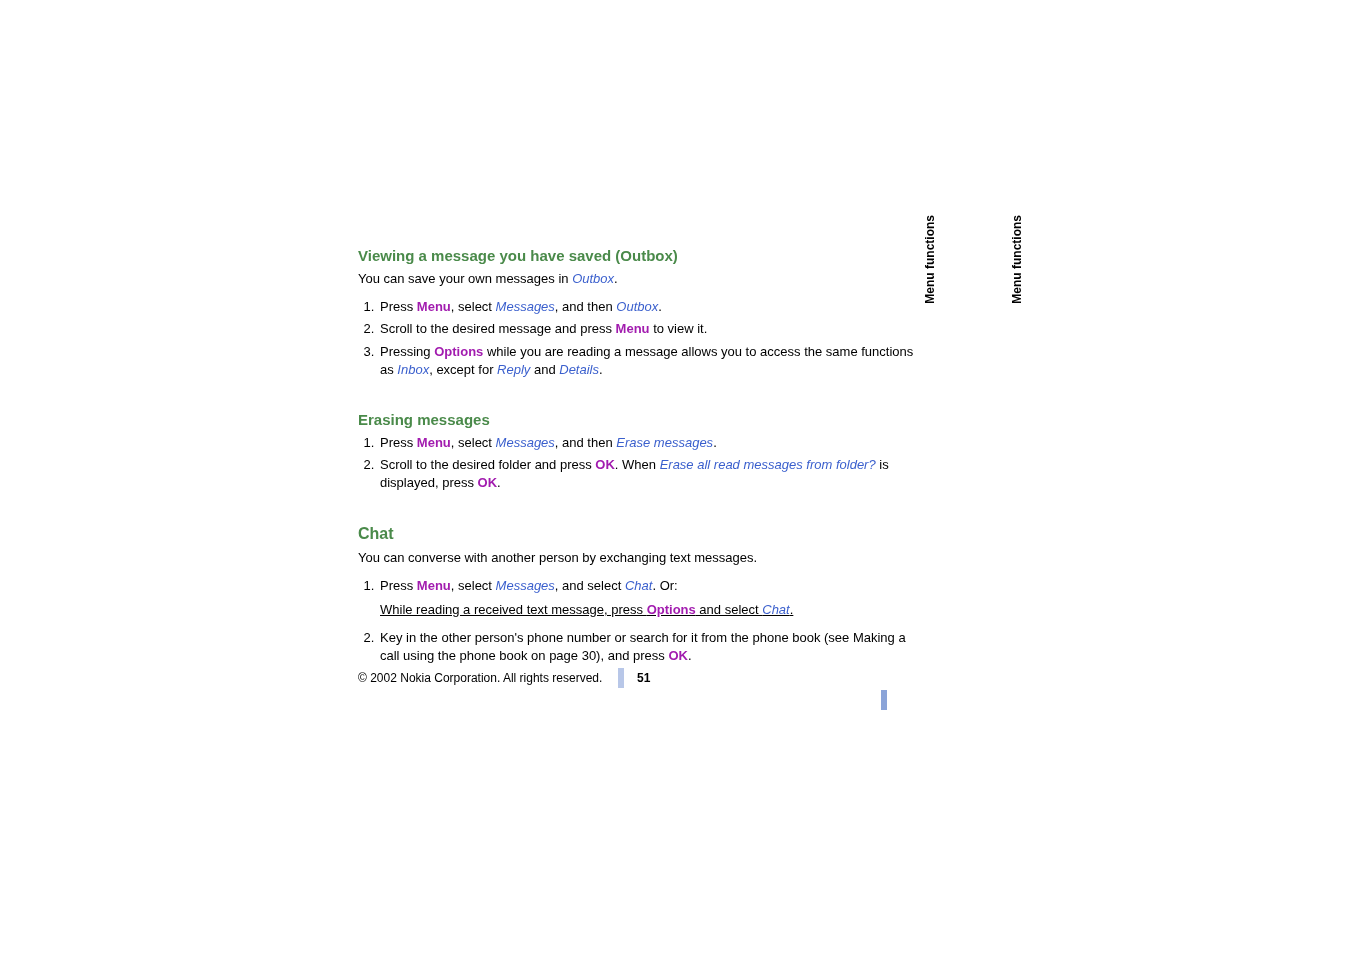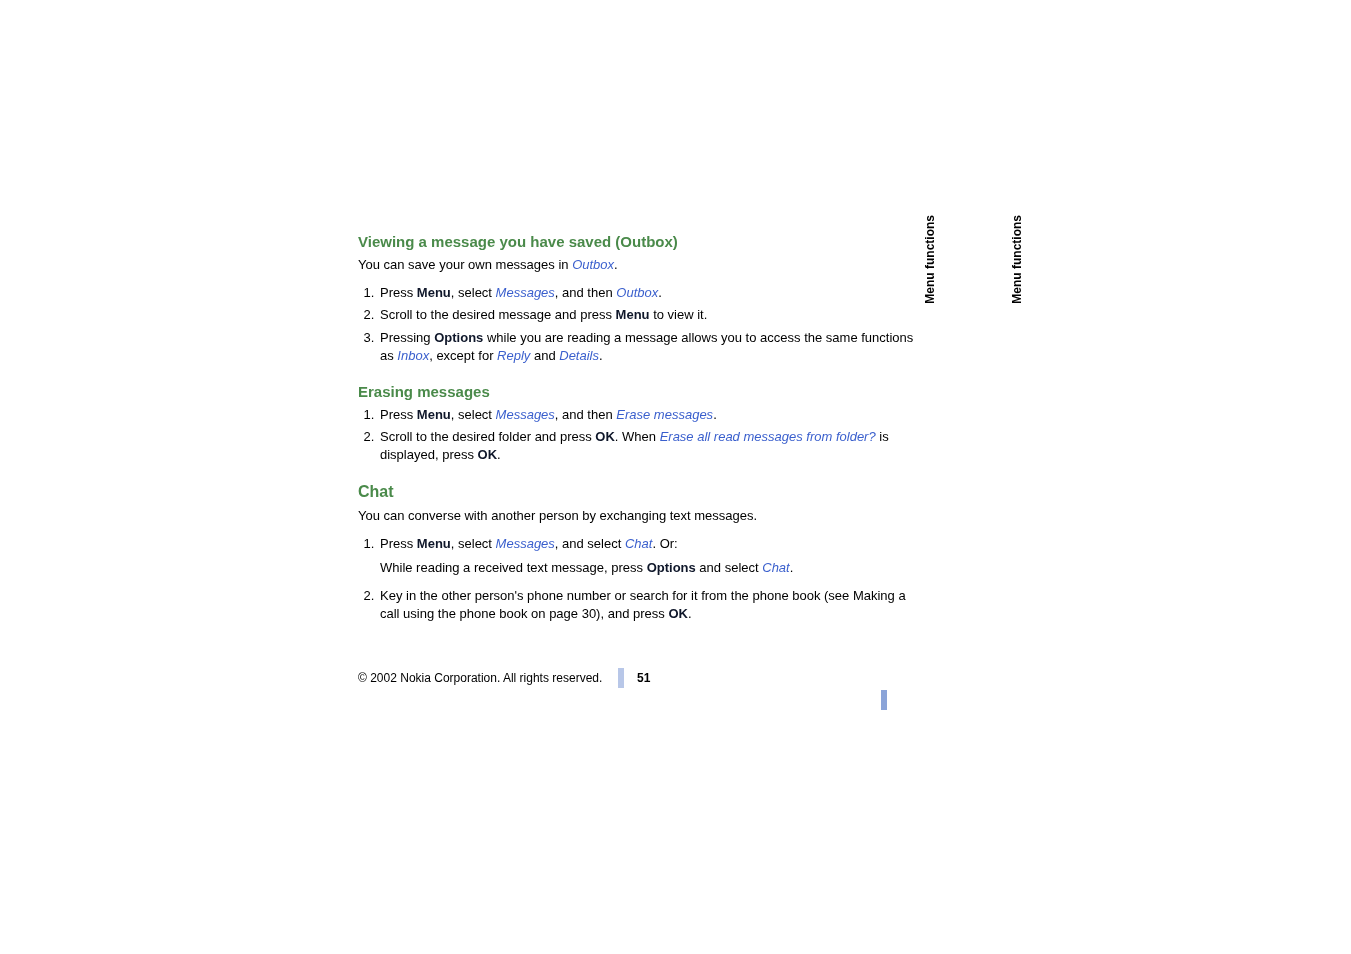--- a/index.html
+++ b/index.html
@@ -35,21 +35,21 @@
     left: 1010px;
     top: 215px;
   }
   p {
     margin: 0 0 10px 0;
     line-height: 1.4;
   }
   .heading {
     color: #4a8a4a;
     font-weight: bold;
-    margin-top: 18px;
+    margin-top: 32px;
     margin-bottom: 6px;
   }
   .h-large {
     font-size: 15px;
   }
   .h-med {
     font-size: 15px;
   }
   .h-chat {
     font-size: 16px;
@@ -59,27 +59,28 @@
     padding-left: 20px;
   }
   ol li {
     margin-bottom: 4px;
     line-height: 1.4;
     padding-left: 2px;
   }
   .sub {
     margin-left: 0;
     margin-top: 6px;
+    text-decoration: underline;
   }
   .link {
     color: #3a5fcd;
     font-style: italic;
   }
   .cmd {
-    color: #0f172a;
+    color: #a21caf;
     font-weight: bold;
   }
   .footer {
     position: absolute;
     left: 358px;
     top: 668px;
     width: 560px;
     font-size: 12px;
   }
   .footer-text {

